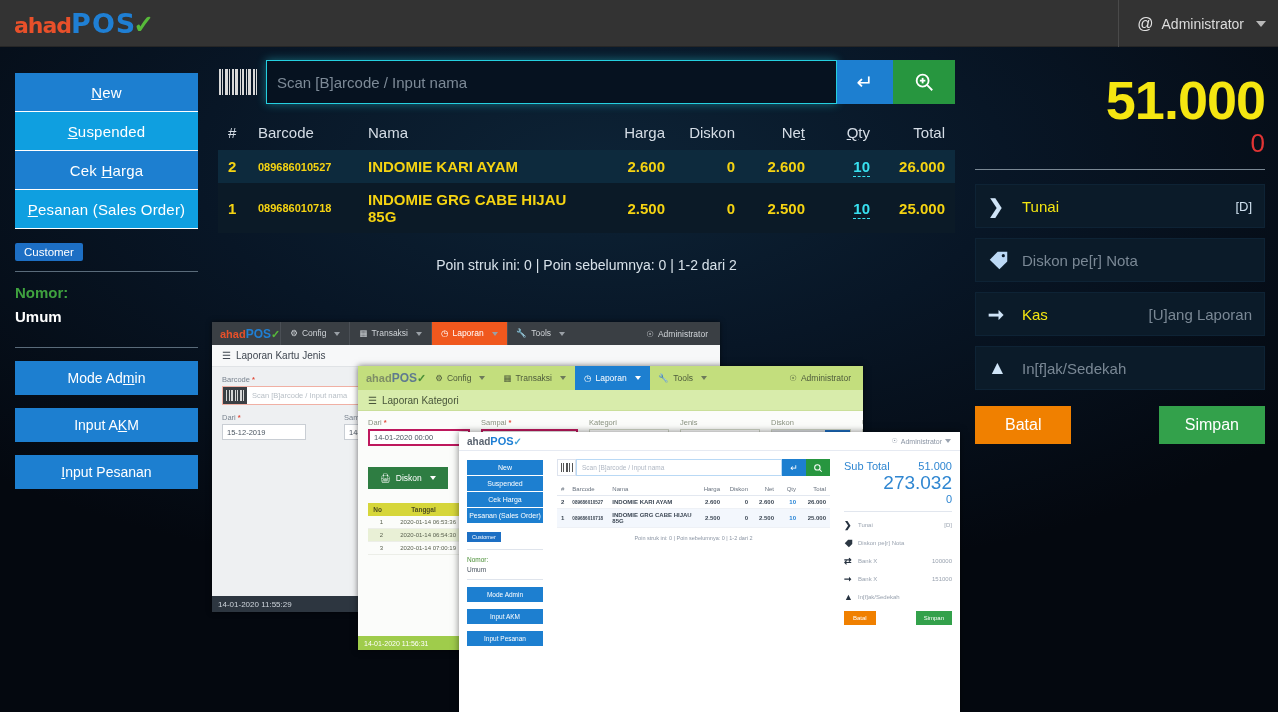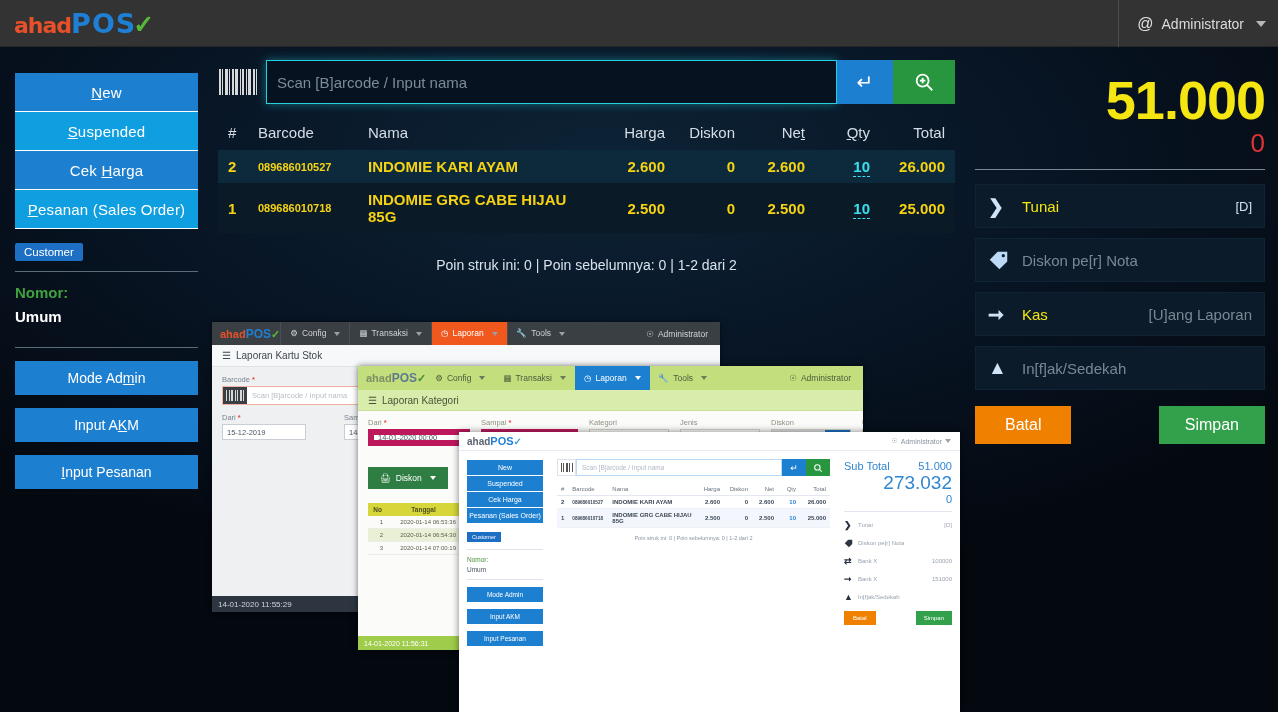--- a/index.html
+++ b/index.html
@@ -137,21 +137,21 @@
   .w2item { padding:0 9px; height:24px; line-height:24px; display:flex; align-items:center; gap:4px;}
   .w2item.active { background:#1d7fd0; color:#fff; }
   .w2item .cd { width:0;height:0;border-left:3px solid transparent;border-right:3px solid transparent;border-top:4px solid #6d7a5a; margin-left:4px;}
   .w2item.active .cd { border-top-color:#fff;}
   .w2right { margin-left:auto; padding-right:8px; display:flex; align-items:center; gap:4px;}
   .w2title { height:21px; background:#d8ecab; border-bottom:1px solid #cadf9a; display:flex; align-items:center; padding-left:10px; font-size:10px; color:#48553a; gap:5px;}
   .w2form { padding:7px 10px; display:flex; gap:11px; }
   .fg { }
   .fg .lbl2 { font-size:7.5px; color:#8a9280; margin-bottom:2px;}
   .fg .lbl2 b { color:#e04a3a; }
-  .inp2 { height:17px; border:6px solid #be185d; background:#fff; font-size:7.5px; color:#4a5560; padding:0 4px; display:flex; align-items:center;}
+  .inp2 { height:17px; border:2px solid #be185d; background:#fff; font-size:7.5px; color:#4a5560; padding:0 4px; display:flex; align-items:center;}
   .sel2 { height:17px; border:1px solid #cfd5c6; background:#fff; font-size:7.5px; color:#4a5560; padding:0 4px; display:flex; align-items:center; justify-content:space-between;}
   .sel2 .cd2{ width:0;height:0;border-left:3px solid transparent;border-right:3px solid transparent;border-top:4px solid #8d9484;}
   .grp-inp { height:17px; display:flex; border:1px solid #cfd5c6; }
   .grp-inp .gi { flex:1; background:#dcdfe2; }
   .grp-inp .gb { background:#1d6fc4; color:#fff; font-size:7px; padding:0 4px; display:flex; align-items:center;}
   .btn-cetak { margin:14px 0 0 10px; background:#2e7d42; color:#fff; font-size:8.5px; padding:6px 12px; display:inline-flex; align-items:center; gap:5px;}
   .w2tbl { margin:14px 0 0 10px; width:92px; border-collapse:collapse; }
   .w2tbl th { background:#d6d63a; font-size:6.5px; color:#4e4e20; padding:3px 4px; }
   .w2tbl td { font-size:6px; color:#5a6150; padding:3px 4px; border-bottom:1px solid #eceee8; text-align:right;}
   .w2tbl tr.zebra td { background:#e9f0d6; }
@@ -372,21 +372,21 @@
           <i class="cd"></i>
         </div>
       <div class="w1right">
           <span>☉</span>
           <span>Administrator</span>
           <i class="cd"></i>
         </div>
     </div>
     <div class="w1title">
       <span>☰</span>
-      <span>Laporan Kartu Stok</span>
+      <span>Laporan Kartu Jenis</span>
     </div>
     <div class="w1form">
       <div class="lbl"><span>Barcode</span> <b>*</b></div>
       <div class="w1bcrow">
         <div class="w1bcico">
           <div class="bc-bars" style="height:11px">
               <i style="width:1px"></i>
               <i style="width:1px"></i>
               <i style="width:2px"></i>
               <i style="width:1px"></i>

